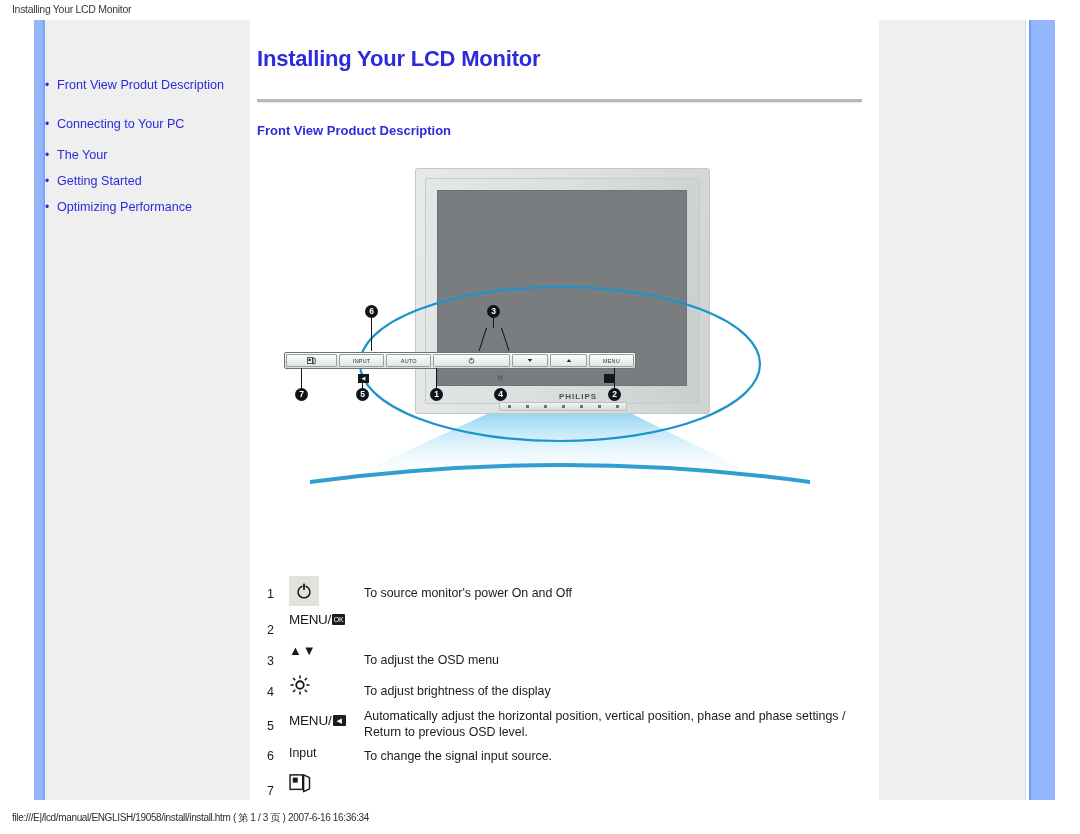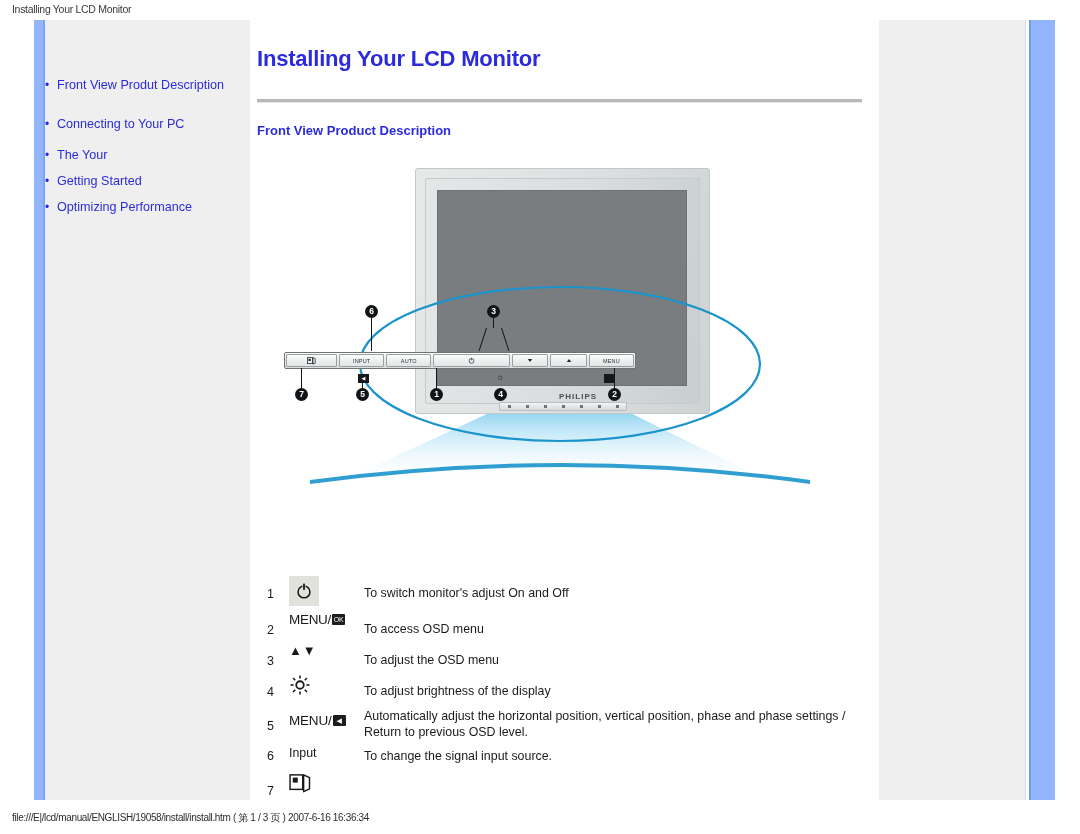--- a/index.html
+++ b/index.html
@@ -522,32 +522,31 @@
         <div class="dnum">1</div>
         <div class="dicon">
           <span class="ic-power">
             <svg width="18" height="18" viewBox="0 0 20 20">
               <circle cx="10" cy="11" r="6.6" fill="none" stroke="#17191a" stroke-width="1.7"></circle>
               <rect x="8.3" y="1" width="3.4" height="8" fill="#e2e2dc"></rect>
               <rect x="9" y="1.8" width="2" height="7" fill="#17191a"></rect>
             </svg>
           </span>
         </div>
-        <div class="dtext">To switch monitor's adjust On and Off</div>
+        <div class="dtext">To source monitor's power On and Off</div>
       </div>
 
       <div class="drow">
         <div class="dnum">2</div>
         <div class="dicon">
           <span class="ic-menu">
             <span>MENU/</span>
             <span class="glyphbox">OK</span>
           </span>
         </div>
-        <div class="dtext">To access OSD menu</div>
       </div>
 
       <div class="drow">
         <div class="dnum">3</div>
         <div class="dicon">
           <span class="ic-arrows">▲▼</span>
         </div>
         <div class="dtext">To adjust the OSD menu</div>
       </div>
 

